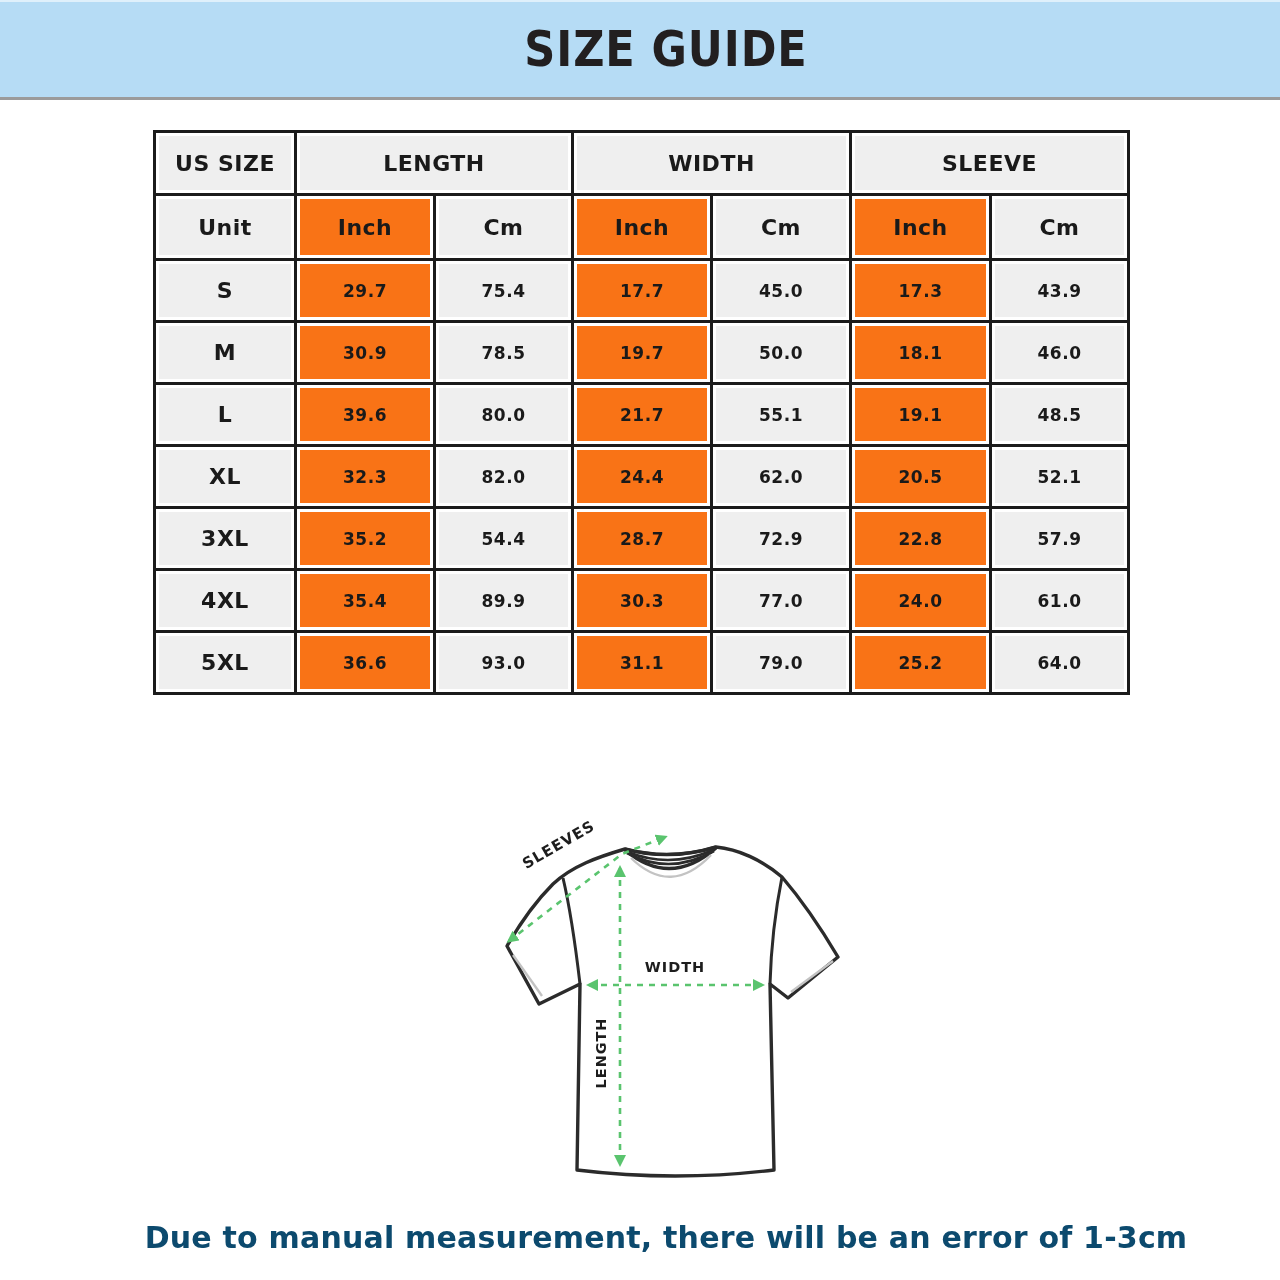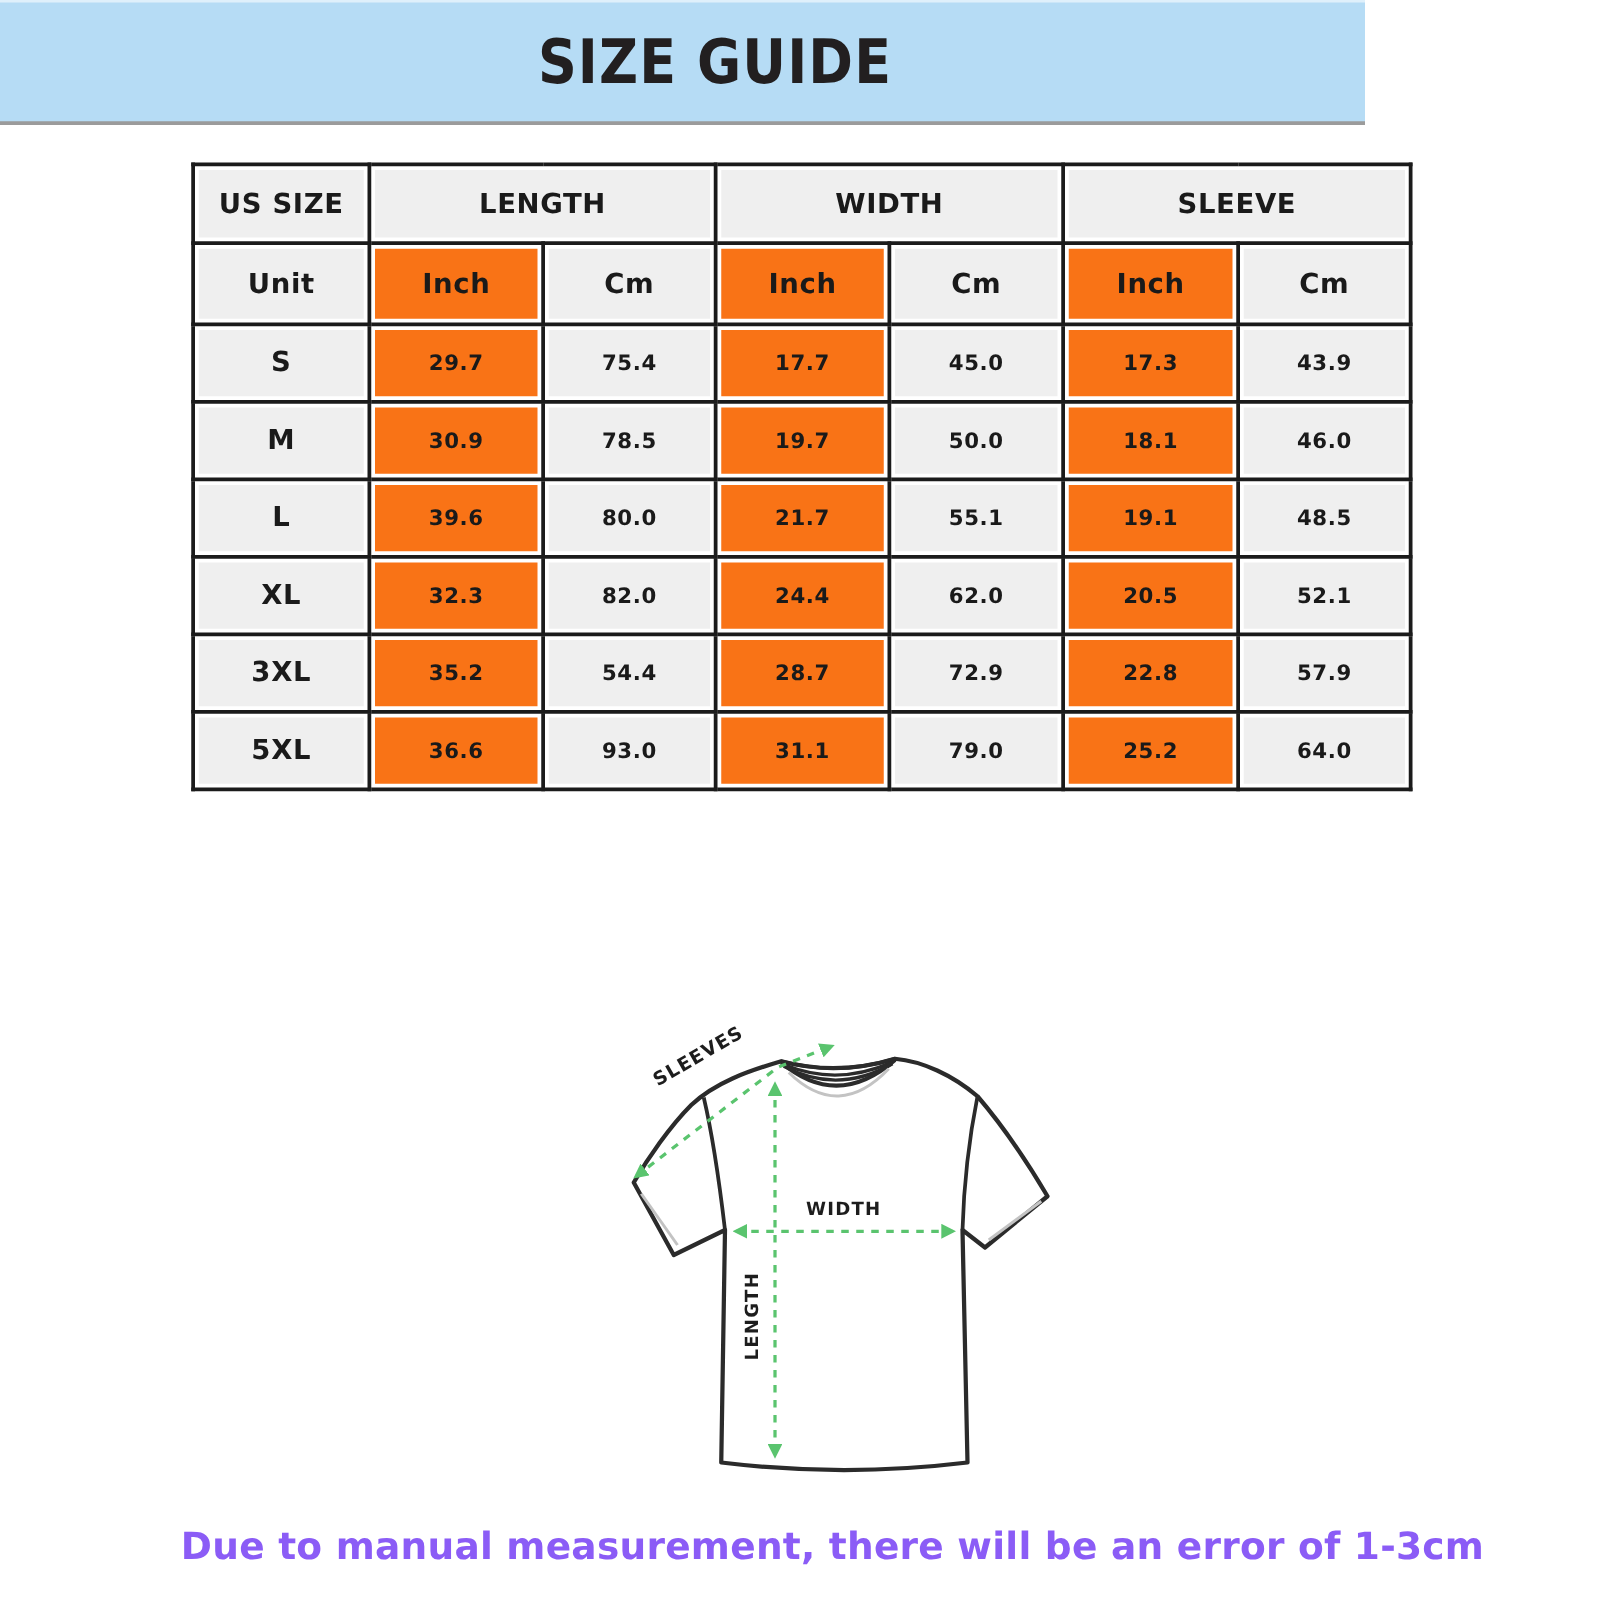--- a/index.html
+++ b/index.html
@@ -2,21 +2,21 @@
 <html><head>
 <meta charset="utf-8">
 <style>
   html,body{margin:0;padding:0;background:#ffffff;}
   .page{
     position:relative;width:1280px;height:1280px;background:#ffffff;overflow:hidden;
     font-family:"DejaVu Sans","Liberation Sans",sans-serif;color:#1a1a1a;
   }
   
   .banner{
-    position:absolute;top:0;left:0;width:1092px;height:100px;
+    position:absolute;top:0;left:0;width:1280px;height:100px;
     background:#b6dcf5;border-top:2px solid #dff0fb;border-bottom:3px solid #9b9b9b;
     display:flex;align-items:center;justify-content:center;box-sizing:border-box;
   }
   .banner-title{
     font-size:49px;font-weight:800;letter-spacing:1px;color:#221f20;
     transform:scaleX(0.88);margin-left:52px;white-space:nowrap;
   }
   
   .tbl{
     position:absolute;left:153px;top:130px;border-collapse:collapse;table-layout:fixed;
@@ -32,21 +32,21 @@
   .fill.white{background:#f97316;}
   tr.r1 .fill{min-height:54px;font-size:22px;}
   tr.r2 .fill{min-height:56px;font-size:22px;}
   tr.dr .fill{min-height:53px;font-size:17px;}
   tr.dr .fill.size{font-size:22px;}
   
   .diagram{position:absolute;left:470px;top:812px;}
   
   .disclaimer{
     position:absolute;left:0;top:1220px;width:1280px;text-align:center;
-    font-size:30px;font-weight:700;color:#8b5cf6;letter-spacing:0.2px;
+    font-size:30px;font-weight:700;color:#0c4a6e;letter-spacing:0.2px;
     padding-left:52px;box-sizing:border-box;white-space:nowrap;
   }
 </style>
 </head>
 <body>
 
 <div class="page">
 
   <div class="banner">
     <div class="banner-title">SIZE GUIDE</div>
@@ -207,20 +207,43 @@
             <div class="fill white">28.7</div>
           </td>
       <td>
             <div class="fill">72.9</div>
           </td>
       <td>
             <div class="fill white">22.8</div>
           </td>
       <td>
             <div class="fill">57.9</div>
+          </td>
+    </tr>
+    <tr class="dr">
+      <td>
+            <div class="fill size">4XL</div>
+          </td>
+      <td>
+            <div class="fill white">35.4</div>
+          </td>
+      <td>
+            <div class="fill">89.9</div>
+          </td>
+      <td>
+            <div class="fill white">30.3</div>
+          </td>
+      <td>
+            <div class="fill">77.0</div>
+          </td>
+      <td>
+            <div class="fill white">24.0</div>
+          </td>
+      <td>
+            <div class="fill">61.0</div>
           </td>
     </tr>
     <tr class="dr">
       <td>
             <div class="fill size">5XL</div>
           </td>
       <td>
             <div class="fill white">36.6</div>
           </td>
       <td>

